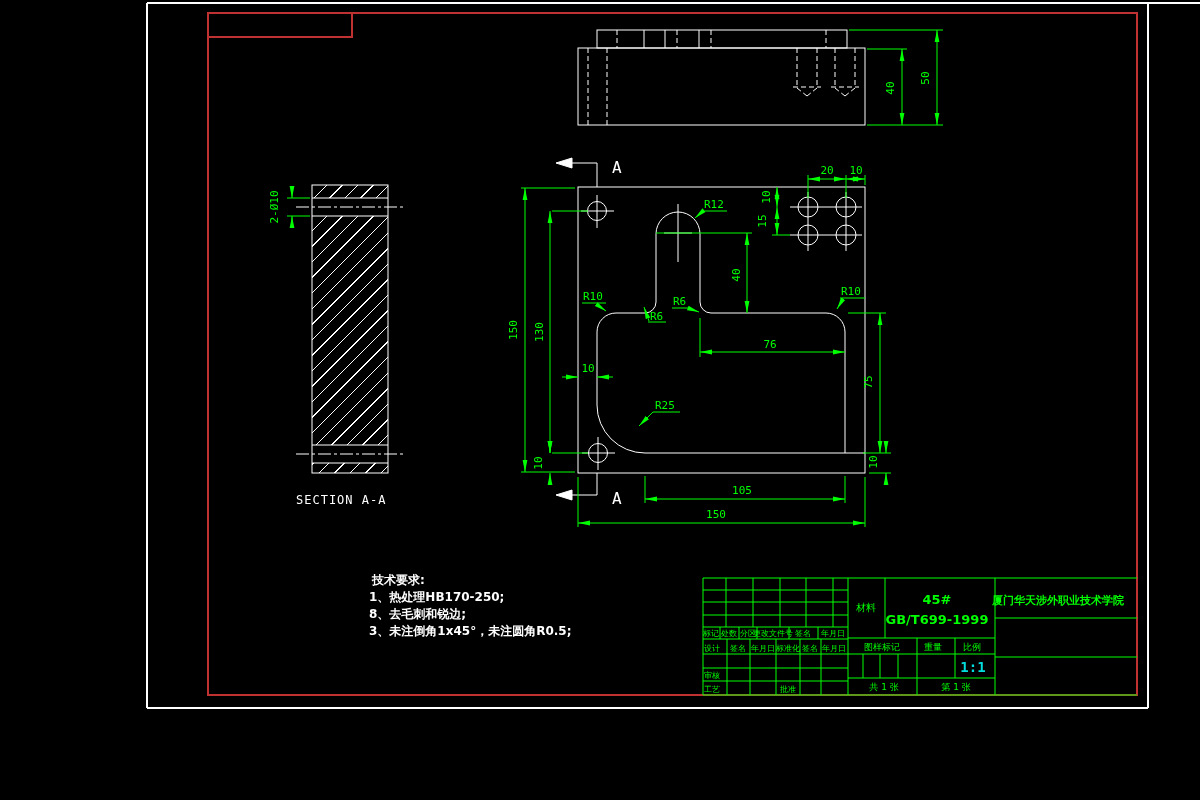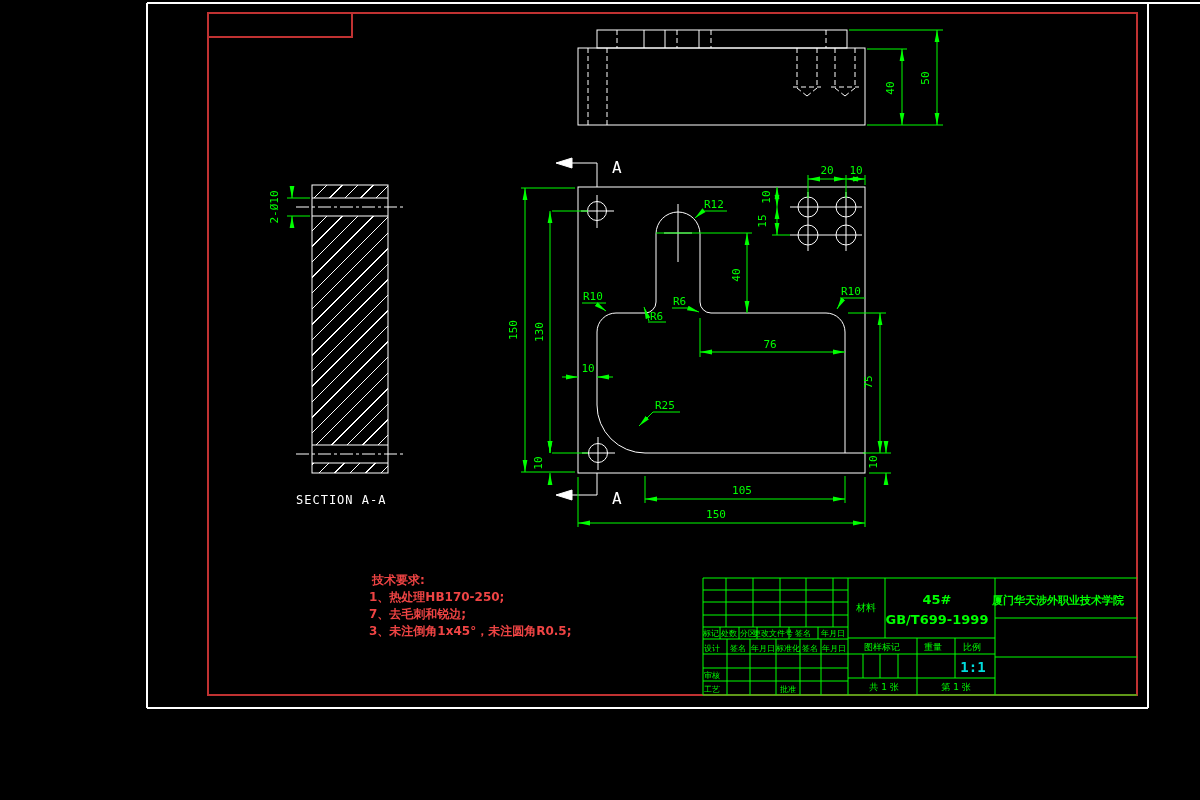--- a/index.html
+++ b/index.html
@@ -4,21 +4,21 @@
 <style>
   html,body{margin:0;padding:0;background:#000;}
   #canvas{position:relative;width:1200px;height:800px;background:#000;overflow:hidden;
           font-family:"DejaVu Sans Mono",monospace;}
   #canvas svg{position:absolute;left:0;top:0;}
   .hatch{position:absolute;left:312px;top:185px;width:76px;height:288px;
          background:repeating-linear-gradient(135deg,#000 0px,#000 10px,#fff 10px,#fff 11px);}
   .hatch-gap{position:absolute;background:#000;}
   .gap-top{left:306px;top:198px;width:88px;height:18px;}
   .gap-bottom{left:306px;top:445px;width:88px;height:18px;}
-  .techreq{position:absolute;left:369px;top:572px;color:#ef4444;
+  .techreq{position:absolute;left:369px;top:572px;color:#ffffff;
            font-family:"DejaVu Sans",sans-serif;font-size:12px;font-weight:bold;line-height:17px;white-space:nowrap;}
   .techreq .t{margin-left:3px;}
   text{font-family:"DejaVu Sans Mono",monospace;}
   .dt{fill:#00ff00;font-size:11px;}
   .wt{fill:#ffffff;}
   .tb{fill:#00ff00;font-family:"DejaVu Sans",sans-serif;}
   .geo{stroke:#ffffff;fill:none;stroke-width:1;}
   .dim{stroke:#00ff00;fill:none;stroke-width:1;}
   .grid{stroke:#00ff00;fill:none;stroke-width:1;}
   .hid{stroke-dasharray:5 3;}
@@ -295,17 +295,17 @@
     <text class="tb" x="933" y="650" text-anchor="middle" font-size="9">重量</text>
     <text class="tb" x="972" y="650" text-anchor="middle" font-size="9">比例</text>
     <text x="973" y="672" text-anchor="middle" font-size="14" font-weight="bold" fill="#00dddd" font-family="DejaVu Sans Mono, monospace">1:1</text>
     <text class="tb" x="884" y="690" text-anchor="middle" font-size="9">共 1 张</text>
     <text class="tb" x="956" y="690" text-anchor="middle" font-size="9">第 1 张</text>
   </svg>
 
   <div class="techreq">
     <div class="t">技术要求:</div>
     <div>1、热处理HB170-250;</div>
-    <div>7、去毛刺和锐边;</div>
+    <div>8、去毛刺和锐边;</div>
     <div>3、未注倒角1x45°，未注圆角R0.5;</div>
   </div>
 
 </div>
 
 </body></html>

